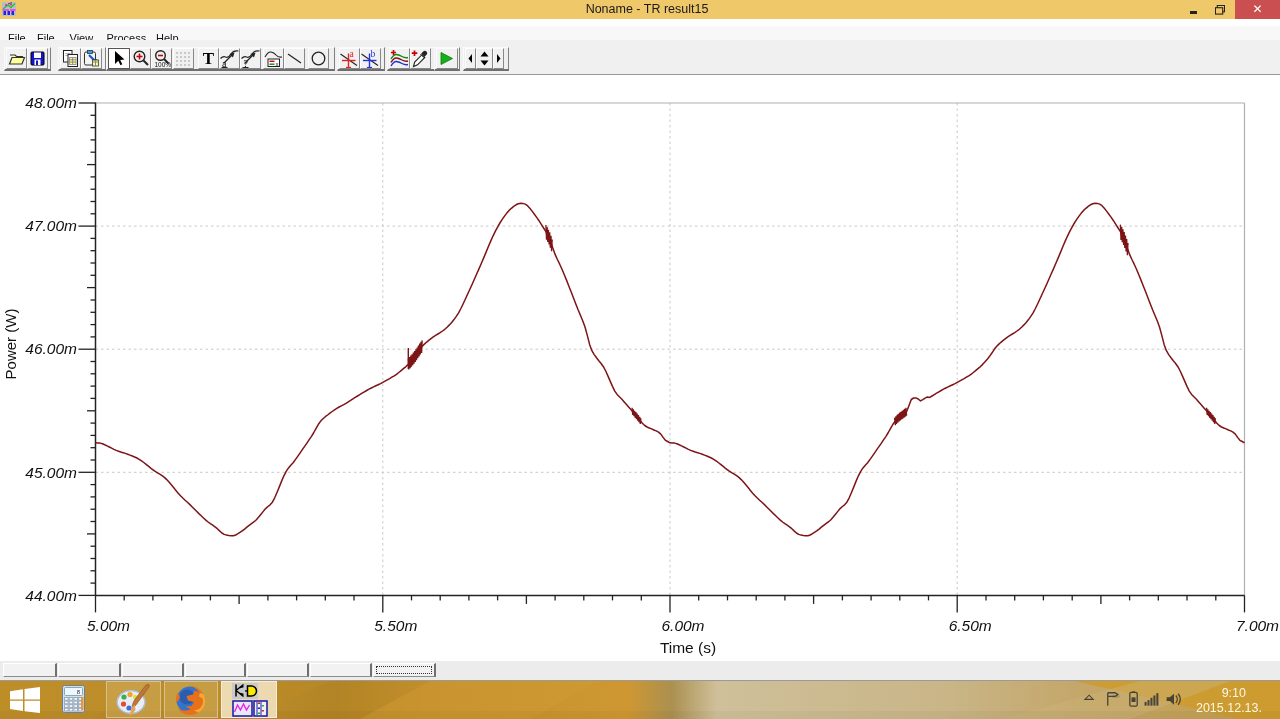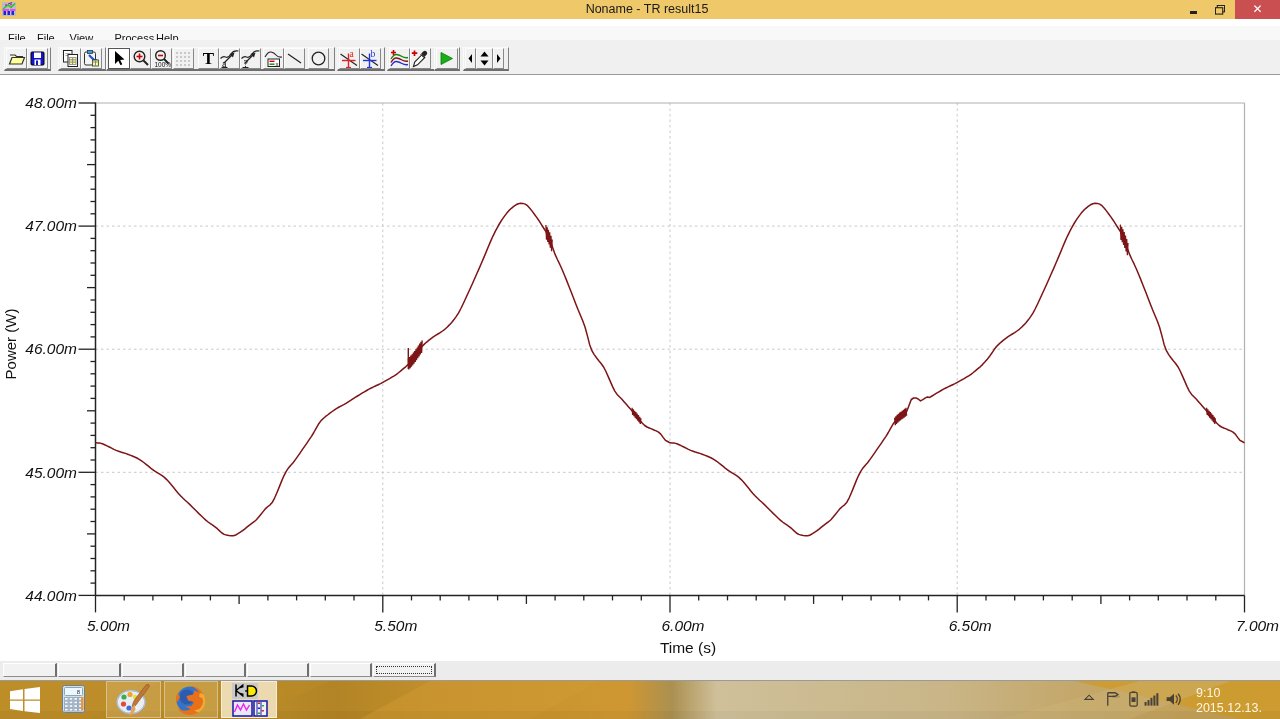--- a/index.html
+++ b/index.html
@@ -26,21 +26,21 @@
       <rect x="2.5" y="0.5" width="8" height="7" fill="none" stroke="#222" stroke-width="1.2"></rect>
       <rect x="0.5" y="3" width="8" height="7" fill="#eec869" stroke="#222" stroke-width="1.2"></rect>
     </svg>
   <div style="position:absolute;right:0;top:0;width:45px;height:19px;background:#c94f50;color:#fff;text-align:center;font-size:12px;line-height:18px;">✕</div>
 </div>
 
 <div style="position:absolute;left:0;top:26px;width:1280px;height:21px;background:#f8f8f8;border-bottom:1px solid #e0e0e0;font-size:11px;color:#111;">
   <span style="position:absolute;left:8px;top:6px;">File</span>
   <span style="position:absolute;left:37px;top:6px;">File</span>
   <span style="position:absolute;left:69.5px;top:6px;">View</span>
-  <span style="position:absolute;left:106.5px;top:6px;margin-left:8px;">Process</span>
+  <span style="position:absolute;left:106.5px;top:6px;">Process</span>
   <span style="position:absolute;left:156px;top:6px;">Help</span>
 </div>
 <div style="position:absolute;left:0;top:40px;width:1280px;height:35px;background:#f0f0f0;border-bottom:1px solid #999;box-sizing:border-box;"></div>
 <div style="position:absolute;left:4px;top:46.5px;width:47px;height:24px;box-sizing:border-box;border-top:1px solid #fafafa;border-left:1px solid #fafafa;border-right:1.5px solid #808080;border-bottom:2px solid #6e6e6e;background:#efefef;"></div>
 <div style="position:absolute;left:58px;top:46.5px;width:48px;height:24px;box-sizing:border-box;border-top:1px solid #fafafa;border-left:1px solid #fafafa;border-right:1.5px solid #808080;border-bottom:2px solid #6e6e6e;background:#efefef;"></div>
 <div style="position:absolute;left:106px;top:46.5px;width:229px;height:24px;box-sizing:border-box;border-top:1px solid #fafafa;border-left:1px solid #fafafa;border-right:1.5px solid #808080;border-bottom:2px solid #6e6e6e;background:#efefef;"></div>
 <div style="position:absolute;left:337px;top:46.5px;width:48px;height:24px;box-sizing:border-box;border-top:1px solid #fafafa;border-left:1px solid #fafafa;border-right:1.5px solid #808080;border-bottom:2px solid #6e6e6e;background:#efefef;"></div>
 <div style="position:absolute;left:387px;top:46.5px;width:48px;height:24px;box-sizing:border-box;border-top:1px solid #fafafa;border-left:1px solid #fafafa;border-right:1.5px solid #808080;border-bottom:2px solid #6e6e6e;background:#efefef;"></div>
 <div style="position:absolute;left:434px;top:46.5px;width:26px;height:24px;box-sizing:border-box;border-top:1px solid #fafafa;border-left:1px solid #fafafa;border-right:1.5px solid #808080;border-bottom:2px solid #6e6e6e;background:#efefef;"></div>
 <div style="position:absolute;left:463px;top:46.5px;width:46px;height:24px;box-sizing:border-box;border-top:1px solid #fafafa;border-left:1px solid #fafafa;border-right:1.5px solid #808080;border-bottom:2px solid #6e6e6e;background:#efefef;"></div>
@@ -389,14 +389,14 @@
         <g fill="#4a4234">
           <rect x="68" y="13" width="2.2" height="4"></rect>
           <rect x="71.2" y="11" width="2.2" height="6"></rect>
           <rect x="74.4" y="8.5" width="2.2" height="8.5"></rect>
           <rect x="77.6" y="6" width="2.2" height="11"></rect>
           <rect x="80.8" y="3.5" width="2.2" height="13.5"></rect>
         </g>
         <path d="M92 8 h3.5 l4.5-4 v12 l-4.5-4 H92 z" fill="#4a4234"></path>
         <path d="M102 6 a6 6 0 0 1 0 8 M104.5 4 a9 9 0 0 1 0 12" fill="none" stroke="#4a4234" stroke-width="1.5"></path>
       </svg></div>
-  <div style="position:absolute;left:1196px;top:5px;width:50px;color:#fdf6e4;font-size:12.5px;">9:10</div>
+  <div style="position:absolute;left:1196px;top:5px;width:50px;text-align:right;color:#fdf6e4;font-size:12.5px;">9:10</div>
   <div style="position:absolute;left:1180px;top:20px;width:82px;text-align:right;color:#fdf6e4;font-size:12.5px;">2015.12.13.</div>
 </div>
 </body></html>

